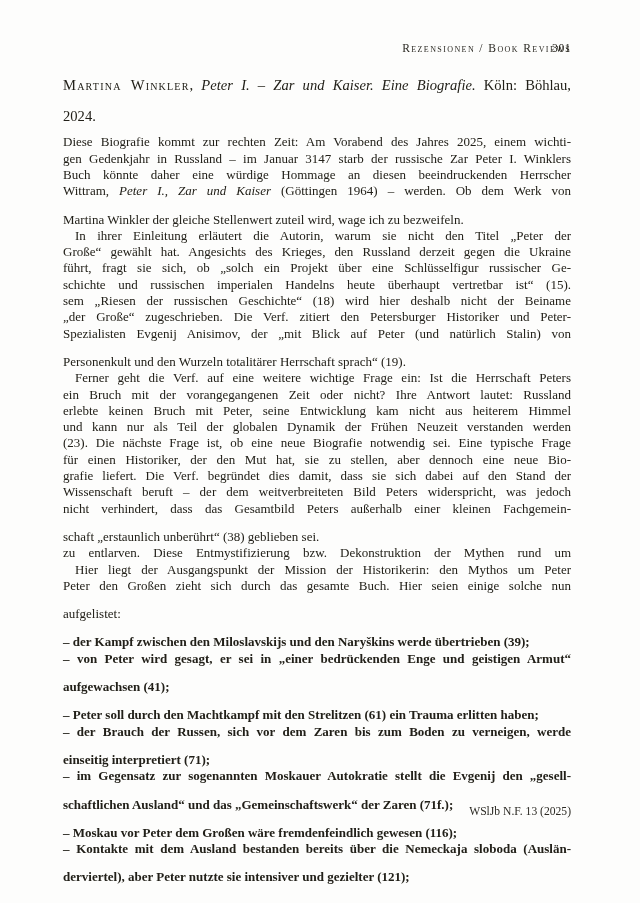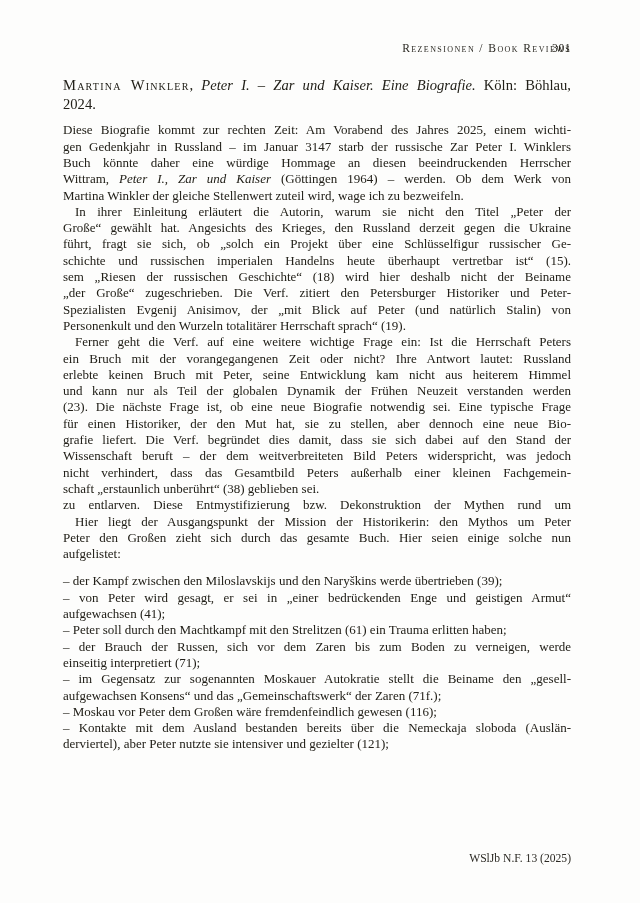--- a/index.html
+++ b/index.html
@@ -8,27 +8,27 @@
     font-family:"Liberation Serif", serif;color:#222019;overflow:hidden;
   }
   .content{position:absolute;left:63px;width:508px;top:42px;}
   .runhead{position:relative;font-size:11.6px;line-height:13px;height:13px;}
   .runhead-title{
     text-align:right;font-variant:small-caps;letter-spacing:1.4px;color:#2b2923;
   }
   .pageno{position:absolute;right:0;top:0;letter-spacing:.5px;}
   .heading{margin-top:21px;font-size:14.6px;line-height:19.2px;}
   .body{margin-top:8px;font-size:13px;line-height:16.3px;}
-  .list{margin-top:11px;}
+  .list{margin-top:11px;font-weight:bold;}
   .line{text-align:justify;text-align-last:justify;}
-  .line.end{text-align-last:left;}
+  .line.end{text-align-last:left;margin-top:12px;}
   .line.ind{text-indent:12px;}
   .t-i{font-style:italic;}
   .t-sc{font-variant:small-caps;letter-spacing:1.2px;}
-  .footer{position:absolute;right:69px;top:852px;font-size:11.6px;color:#2b2923;margin-left:7px;}
+  .footer{position:absolute;right:69px;top:805px;font-size:11.6px;color:#2b2923;margin-left:7px;}
 </style>
 </head>
 <body>
 
 <div class="page">
   <div class="content">
 
     <div class="runhead">
       <div class="runhead-title">Rezensionen / Book Reviews</div>
       <div class="pageno">301</div>
@@ -86,22 +86,22 @@
           <div class="line end"><span class="t-n">aufgewachsen (41);</span></div>
         </div>
         <div>
           <div class="line end"><span class="t-n">– Peter soll durch den Machtkampf mit den Strelitzen (61) ein Trauma erlitten haben;</span></div>
         </div>
         <div>
           <div class="line"><span class="t-n">– der Brauch der Russen, sich vor dem Zaren bis zum Boden zu verneigen, werde</span></div>
           <div class="line end"><span class="t-n">einseitig interpretiert (71);</span></div>
         </div>
         <div>
-          <div class="line"><span class="t-n">– im Gegensatz zur sogenannten Moskauer Autokratie stellt die Beiname den „gesell-</span></div>
-          <div class="line end"><span class="t-n">aufgewachsen Konsens“ und das „Gemeinschaftswerk“ der Zaren (71f.);</span></div>
+          <div class="line"><span class="t-n">– im Gegensatz zur sogenannten Moskauer Autokratie stellt die Evgenij den „gesell-</span></div>
+          <div class="line end"><span class="t-n">schaftlichen Ausland“ und das „Gemeinschaftswerk“ der Zaren (71f.);</span></div>
         </div>
         <div>
           <div class="line end"><span class="t-n">– Moskau vor Peter dem Großen wäre fremdenfeindlich gewesen (116);</span></div>
         </div>
         <div>
           <div class="line"><span class="t-n">– Kontakte mit dem Ausland bestanden bereits über die Nemeckaja sloboda (Auslän-</span></div>
           <div class="line end"><span class="t-n">derviertel), aber Peter nutzte sie intensiver und gezielter (121);</span></div>
         </div>
       </div>
 

